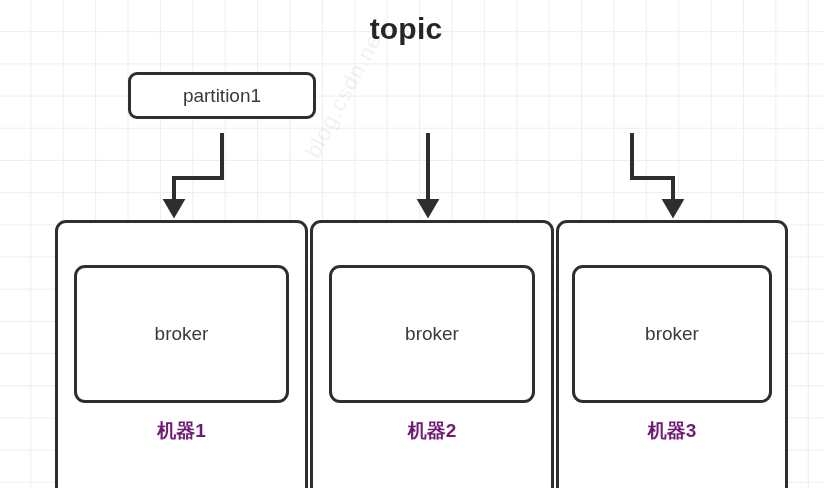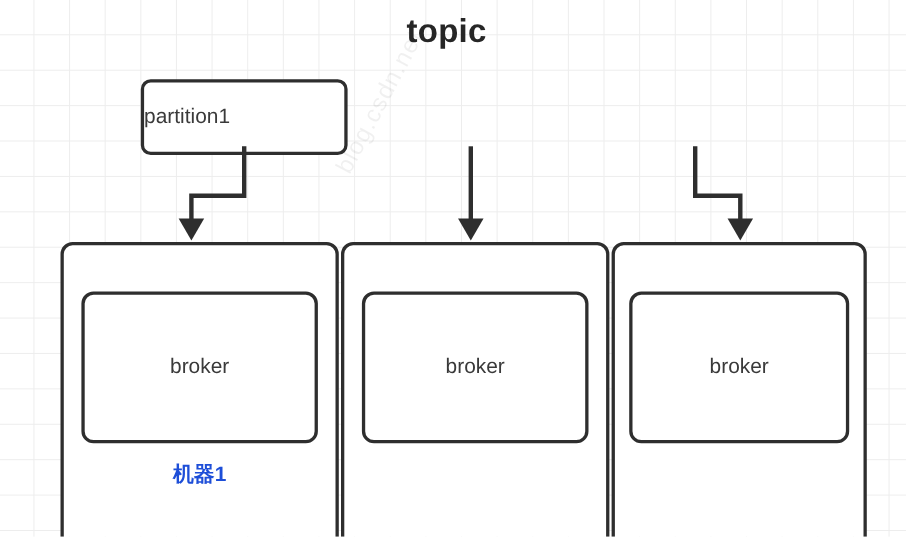--- a/index.html
+++ b/index.html
@@ -53,27 +53,28 @@
     font-size: 30px;
     font-weight: 700;
     color: #262626;
     letter-spacing: 0.2px;
   }
 
   
   .partition {
     position: absolute;
     top: 72px;
-    height: 69px;
+    height: 47px;
     box-sizing: border-box;
     border: 3.5px solid #2e2e2e;
     border-radius: 9px;
     background: #ffffff;
     display: flex;
     align-items: center;
+    justify-content: center;
     font-size: 19px;
     color: #3a3a3a;
   }
   #partition-1 { left: 128px; width: 188px; }
   #partition-2 { left: 315px; width: 221px; }
   #partition-3 { left: 535px; width: 196px; }
 
   
   .machine {
     position: absolute;
@@ -108,21 +109,21 @@
   #machine-3 .broker { left: 13px; right: 13px; }
 
   .machine-label {
     position: absolute;
     left: 0;
     right: 0;
     top: 195px;
     text-align: center;
     font-size: 19px;
     font-weight: 700;
-    color: #1d4ed8;
+    color: #701a75;
   }
 
   
   #connectors {
     position: absolute;
     left: 0;
     top: 0;
     width: 824px;
     height: 488px;
     pointer-events: none;
@@ -156,21 +157,23 @@
     <div class="broker">
       <span>broker</span>
     </div>
     <div class="machine-label">机器1</div>
   </div>
 
   <div class="machine" id="machine-2">
     <div class="broker">
       <span>broker</span>
     </div>
+    <div class="machine-label">机器2</div>
   </div>
 
   <div class="machine" id="machine-3">
     <div class="broker">
       <span>broker</span>
     </div>
+    <div class="machine-label">机器3</div>
   </div>
 
 </div>
 
 </body></html>

